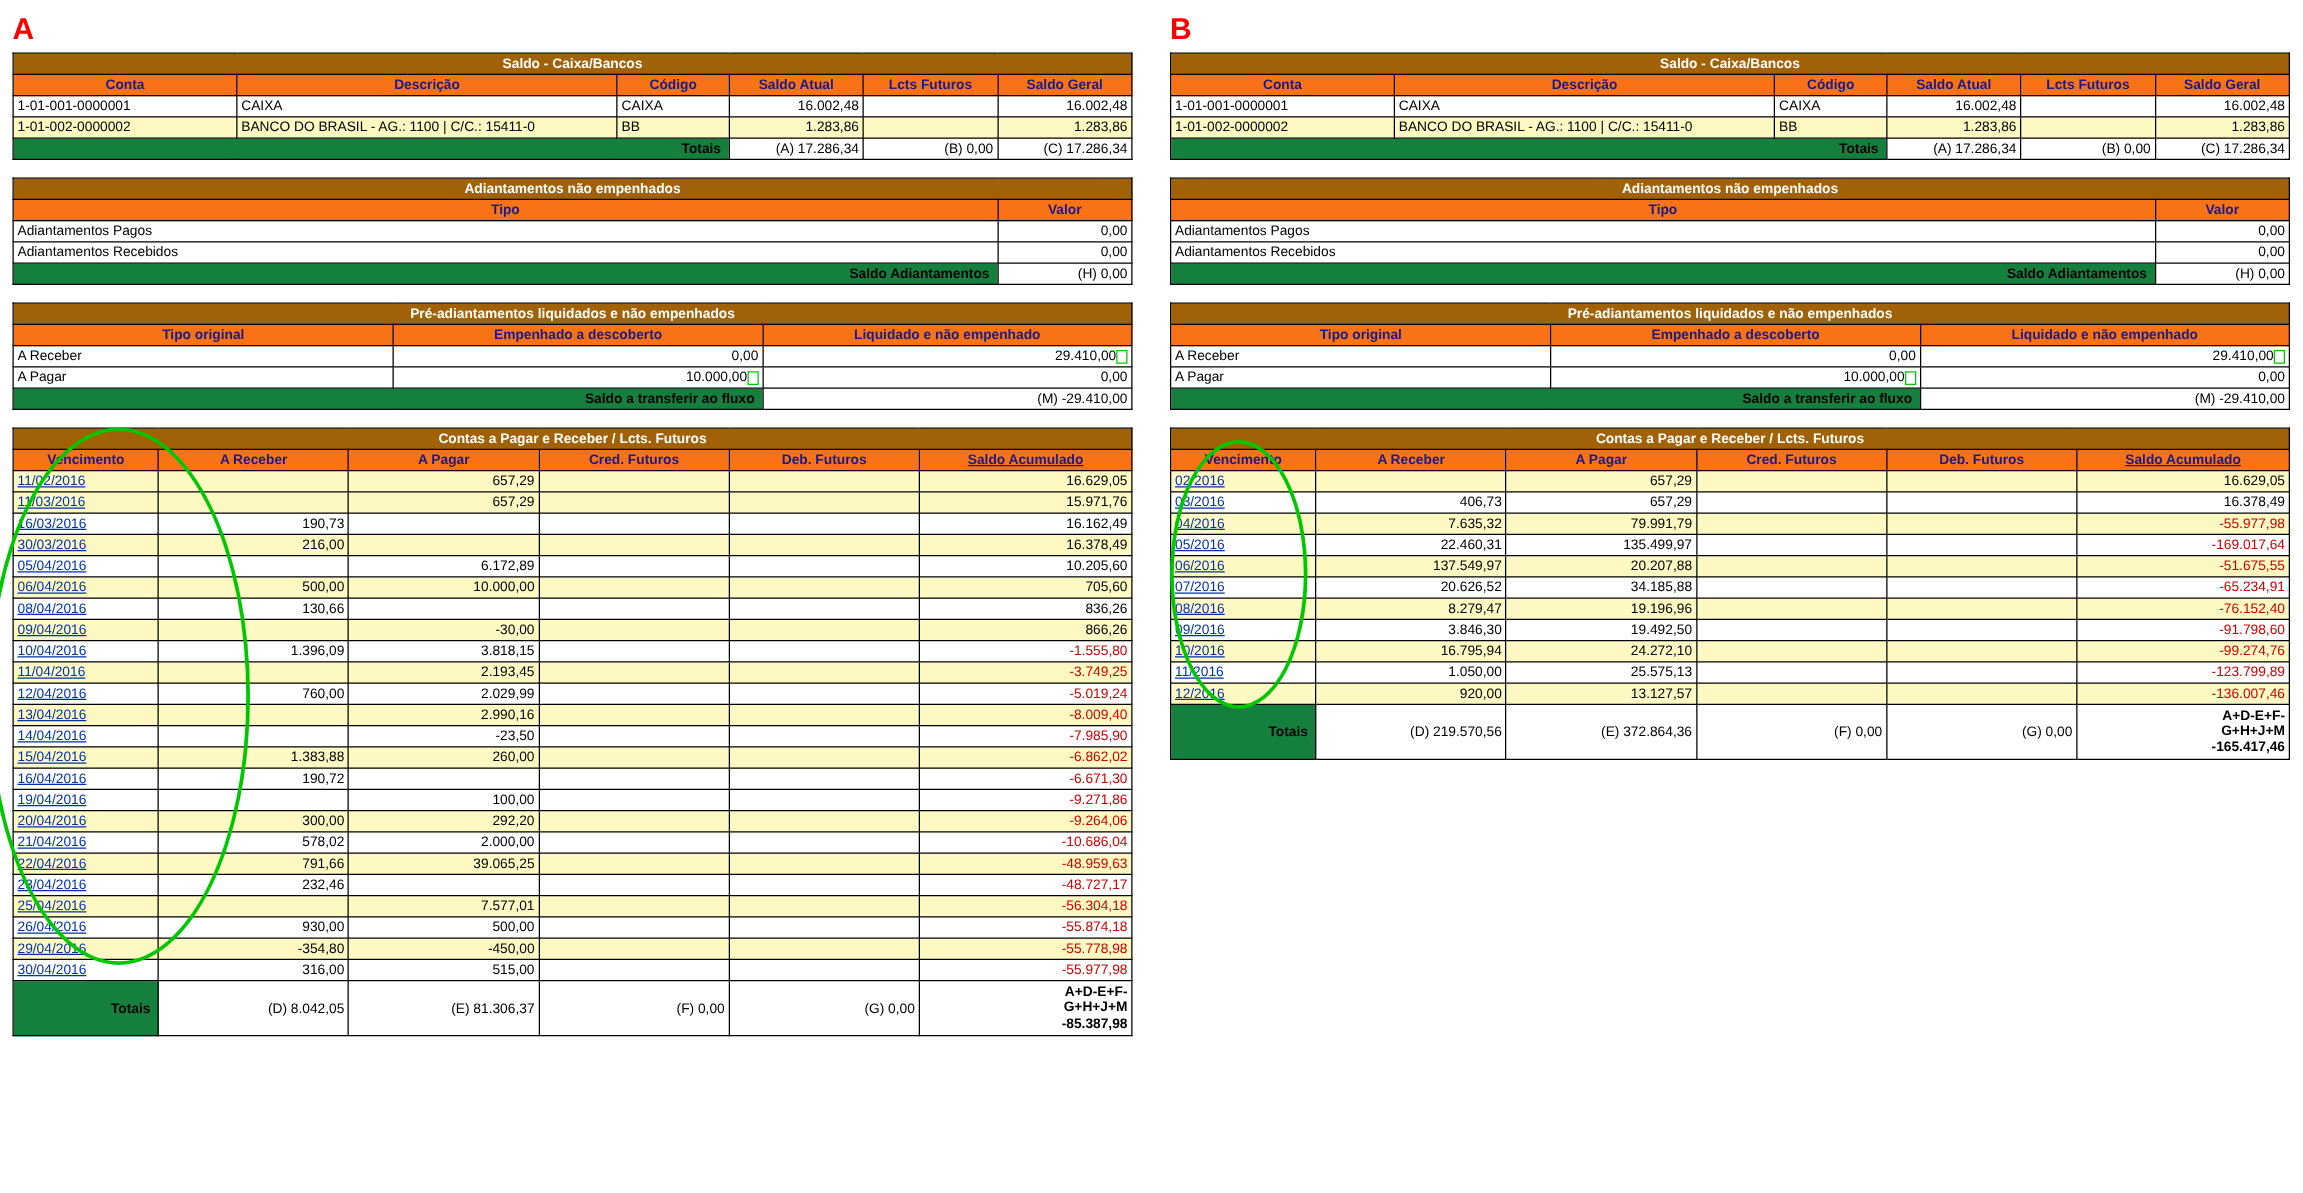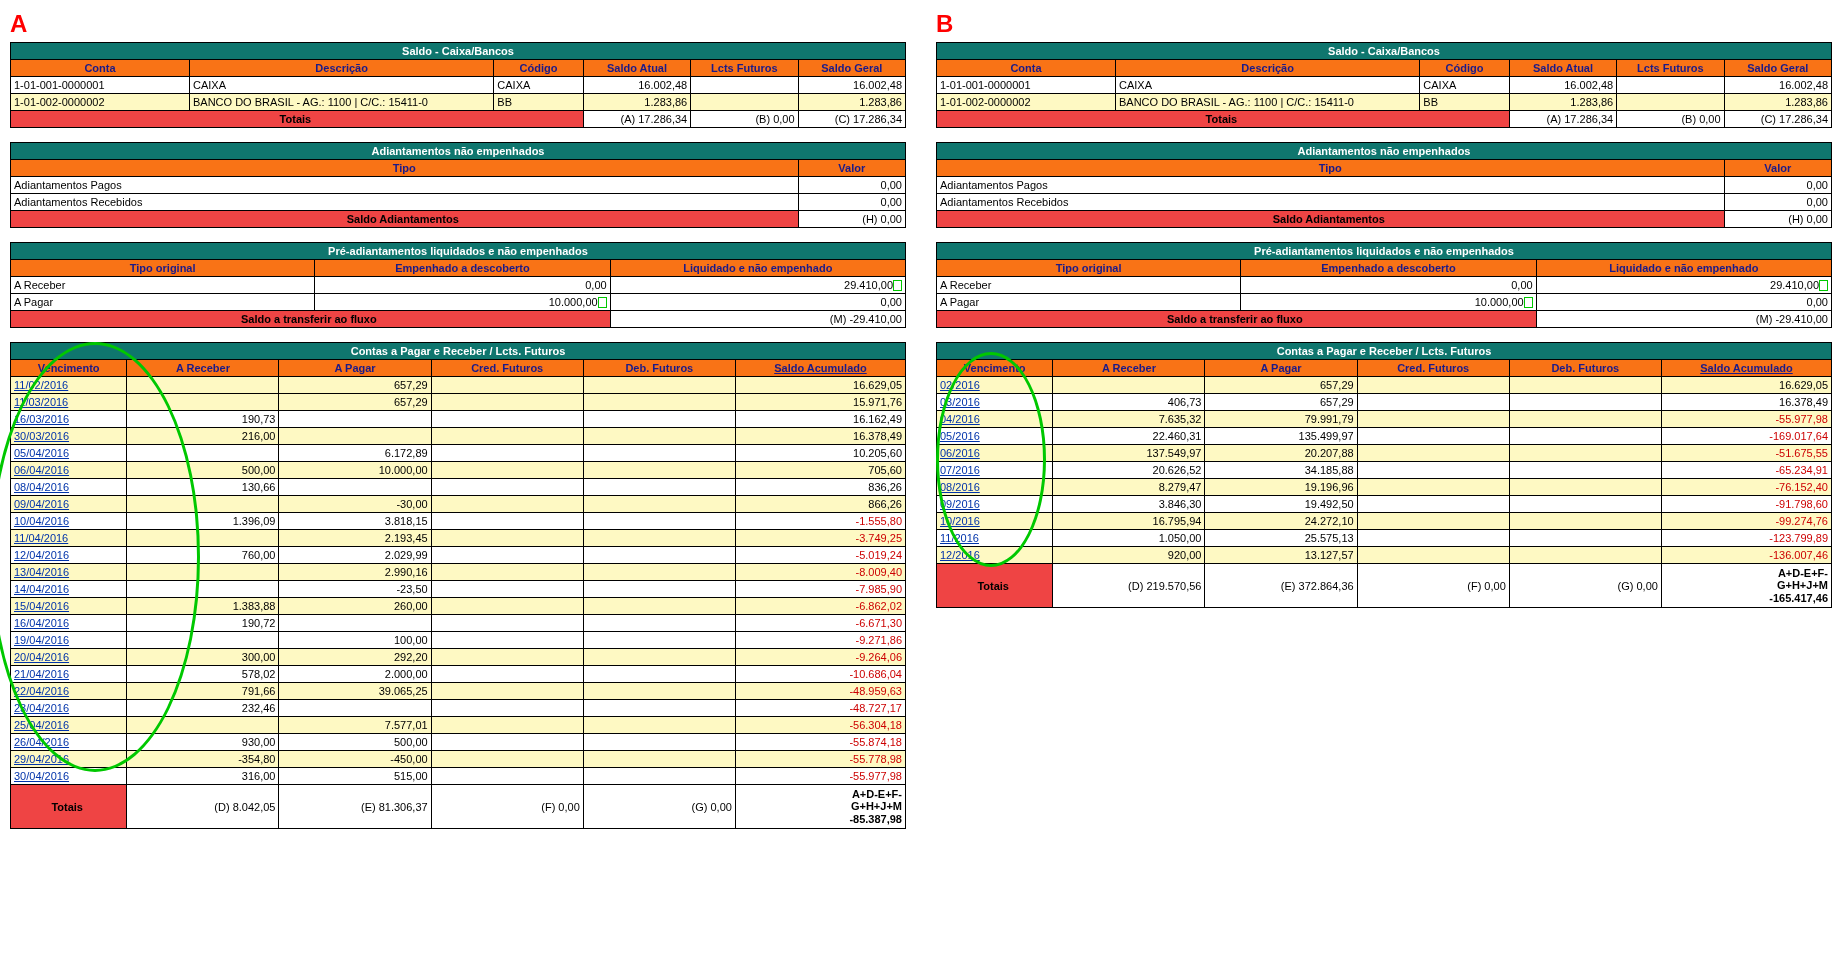--- a/index.html
+++ b/index.html
@@ -2,23 +2,23 @@
 <html><head>
 <meta charset="utf-8">
 <style>
 * { margin:0; padding:0; box-sizing:border-box; }
 body { font-family: Verdana, Arial, sans-serif; font-size:11px; background:#fff; padding:10px; }
 .container { display:flex; gap:30px; }
 .panel { flex:1; position:relative; }
 .panel-label { font-family: Arial; font-size:24px; font-weight:bold; color:#ff0000; margin-bottom:4px; }
 table { border-collapse:collapse; width:100%; margin-bottom:14px; }
 th, td { border:1px solid #000; padding:1px 3px; height:17px; }
-.thead-dark { background:#0f766e; color:#fff; font-weight:bold; text-align:center; }
+.thead-dark { background:#a16207; color:#fff; font-weight:bold; text-align:center; }
 .thead-blue { background:#f97316; color:#1a1a8a; text-align:center; }
-.total-blue { background:#ef4444; color:#000; font-weight:bold; text-align:center; padding-right:6px;}
+.total-blue { background:#15803d; color:#000; font-weight:bold; text-align:right; padding-right:6px;}
 .num { text-align:right; }
 .neg { color:#cc0000; }
 .link { color:#0033aa; text-decoration:underline; }
 .alt { background:#fef9c3; }
 .oval-a { position:absolute; border:3px solid #00c800; border-radius:50%; pointer-events:none; }
 .green-box { display:inline-block; width:9px; height:11px; border:1px solid #00c800; vertical-align:middle; }
 .col-venc { width:13%; }
 .col-rec { width:17%; }
 .col-pag { width:17%; }
 .col-cred { width:17%; }

